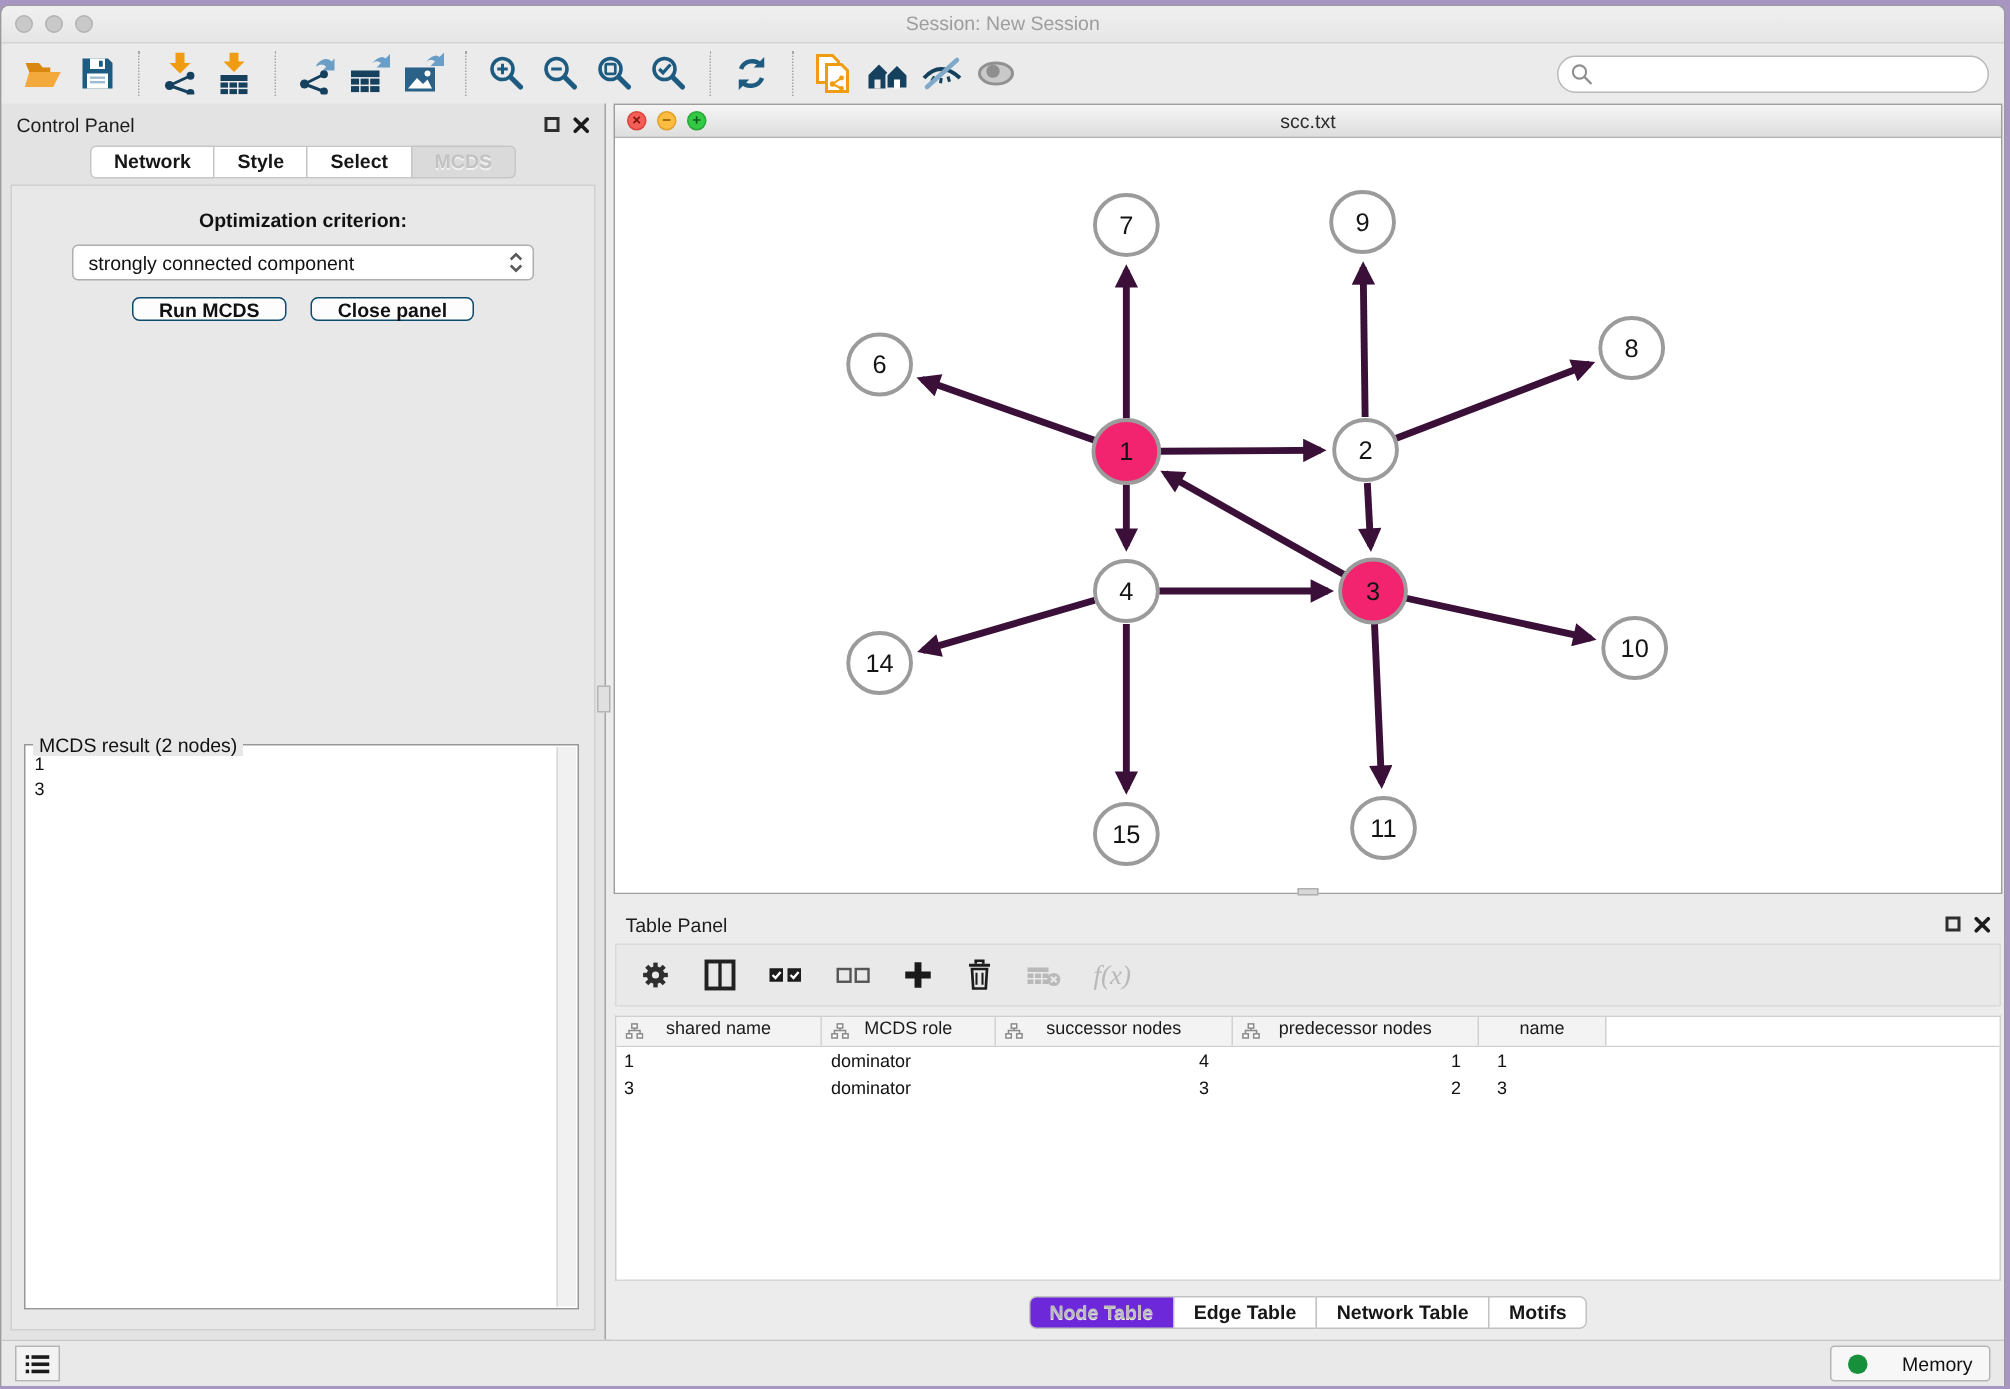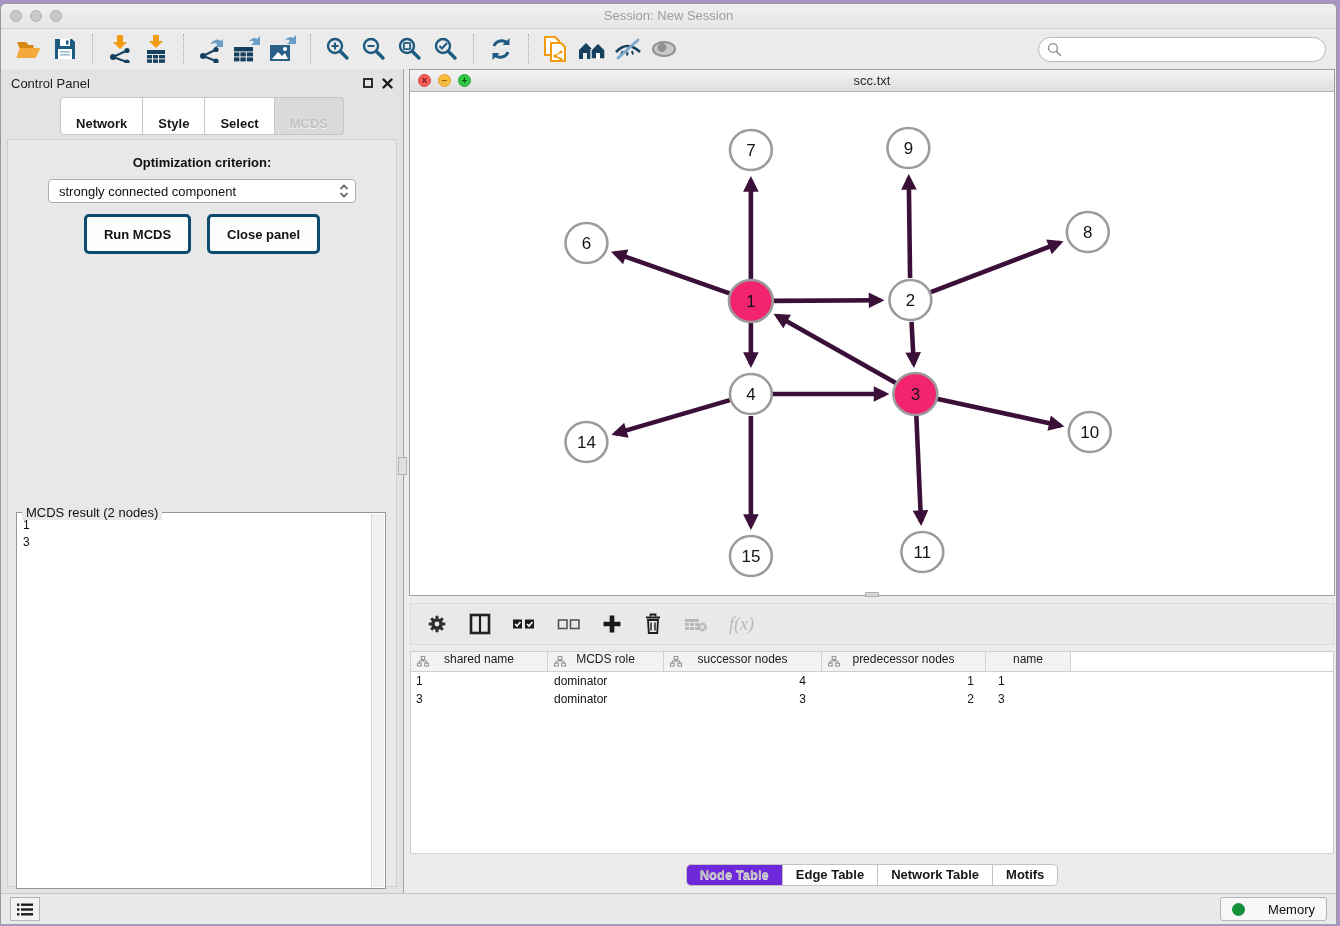--- a/index.html
+++ b/index.html
@@ -28,30 +28,30 @@
   .search-input { width:288px; height:25px; border-radius:13px; border:1px solid #b9b9b9; background:#fff; padding:0 10px 0 28px; font-size:13px; font-family:"Liberation Sans",sans-serif; }
   .search-icon-abs { position:absolute; left:9px; top:5px; }
   
   .main { flex:1; display:flex; min-height:0; position:relative; }
   
   .control-panel { width:403px; flex:none; background:#e3e3e3; border-right:1px solid #a3a3a3; display:flex; flex-direction:column; position:relative; }
   .panel-header { height:28px; flex:none; display:flex; align-items:center; padding:0 10px; font-size:13px; color:#1c1c1c; }
   .win-icons { margin-left:auto; display:flex; gap:9px; align-items:center; }
   .float-box { width:10px; height:10px; border:2px solid #2e2e2e; display:inline-block; }
   .cp-tabs { display:flex; justify-content:center; flex:none; }
-  .cp-tab { font-size:13px; font-weight:bold; color:#161616; background:#fff; border:1px solid #c6c6c6; padding:18px 15px 3px; margin-left:-1px; }
+  .cp-tab { font-size:13px; font-weight:bold; color:#161616; background:#fff; border:1px solid #c6c6c6; padding:2px 15px 3px; margin-left:-1px; }
   .cp-tab.first { border-radius:4px 0 0 4px; margin-left:0; }
   .cp-tab.last { border-radius:0 4px 4px 0; }
   .cp-tab.active { background:#dadada; color:#c3c3c3; text-shadow:0 1px 0 #f2f2f2; }
   .cp-content { flex:1; margin:4px 6px 6px; background:#e8e8e8; border:1px solid #d0d0d0; position:relative; padding-top:15px; }
   .opt-label { text-align:center; font-size:13px; font-weight:bold; color:#111; margin-bottom:9px; }
   .select-box { width:308px; height:24px; margin:0 auto; background:#fff; border:1px solid #aeaeae; border-radius:4px; display:flex; align-items:center; padding:0 6px 0 10px; font-size:13px; color:#111; }
   .select-box .chevrons { margin-left:auto; }
   .cp-buttons { display:flex; justify-content:center; gap:16px; margin-top:11px; }
-  .cp-btn { height:40px; padding:0 17px; background:#fdfdfd; border:3px solid #0c4a6e; border-radius:5px; font-size:13px; font-weight:bold; color:#111; font-family:"Liberation Sans",sans-serif; }
+  .cp-btn { height:16px; padding:0 17px; background:#fdfdfd; border:1px solid #0c4a6e; border-radius:5px; font-size:13px; font-weight:bold; color:#111; font-family:"Liberation Sans",sans-serif; }
   .result-fieldset { position:absolute; left:8px; width:370px; top:372px; height:377px; border:1px solid #979797; background:#fff; }
   .result-legend { position:absolute; top:-8px; left:5px; background:#e8e8e8; padding:0 4px; font-size:13px; color:#111; }
   .result-list { position:absolute; top:2px; left:1px; right:14px; bottom:1px; padding:2px 5px; font-size:12px; color:#111; line-height:17px; overflow:hidden; }
   .result-scrollbar { position:absolute; top:1px; bottom:1px; right:1px; width:13px; background:#f1f1f1; border-left:1px solid #d8d8d8; }
   .splitter-handle { position:absolute; left:397px; top:388px; width:9px; height:18px; background:#e0e0e0; border:1px solid #b5b5b5; z-index:5; }
   
   .right-stack { flex:1; display:flex; flex-direction:column; min-width:0; padding:0 1px 0 5px; }
   .network-window { height:527px; flex:none; border:1px solid #9e9e9e; display:flex; flex-direction:column; background:#fff; position:relative; }
   .net-titlebar { height:22px; flex:none; background:linear-gradient(#f5f5f5,#dedede); border-bottom:1px solid #b2b2b2; position:relative; }
   .net-traffic { position:absolute; left:8px; top:4px; display:flex; gap:7px; }
@@ -355,20 +355,29 @@
               <ellipse cx="514" cy="460" rx="21" ry="20" fill="#ffffff" stroke="#9b9b9b" stroke-width="2.6"></ellipse>
               <text x="514" y="466" text-anchor="middle" font-size="17" fill="#141414" font-family="&quot;Liberation Sans&quot;, sans-serif">11</text>
             </svg>
         </div>
         <div class="net-resize-handle"></div>
       </div>
 
       <div class="tp-bottom-gap"></div>
 
       <div class="table-panel">
+        <div class="tp-header">
+          <span>Table Panel</span>
+          <span class="win-icons">
+            <span class="float-box"></span>
+            <svg width="11" height="11" viewBox="0 0 11 11">
+                <path d="M1.5 1.5 L9.5 9.5 M9.5 1.5 L1.5 9.5" stroke="#1b1b1b" stroke-width="2.4" stroke-linecap="round"></path>
+              </svg>
+          </span>
+        </div>
         <div class="tp-toolbar">
           <span class="tp-tool">
             <svg width="22" height="22" viewBox="0 0 24 24">
                 <g fill="#2e2e2e">
                   <rect x="10.4" y="3" width="3.2" height="18"></rect>
                   <rect x="10.4" y="3" width="3.2" height="18" transform="rotate(90 12 12)"></rect>
                   <rect x="10.4" y="3" width="3.2" height="18" transform="rotate(45 12 12)"></rect>
                   <rect x="10.4" y="3" width="3.2" height="18" transform="rotate(135 12 12)"></rect>
                   <circle cx="12" cy="12" r="6.4"></circle>
                 </g>

